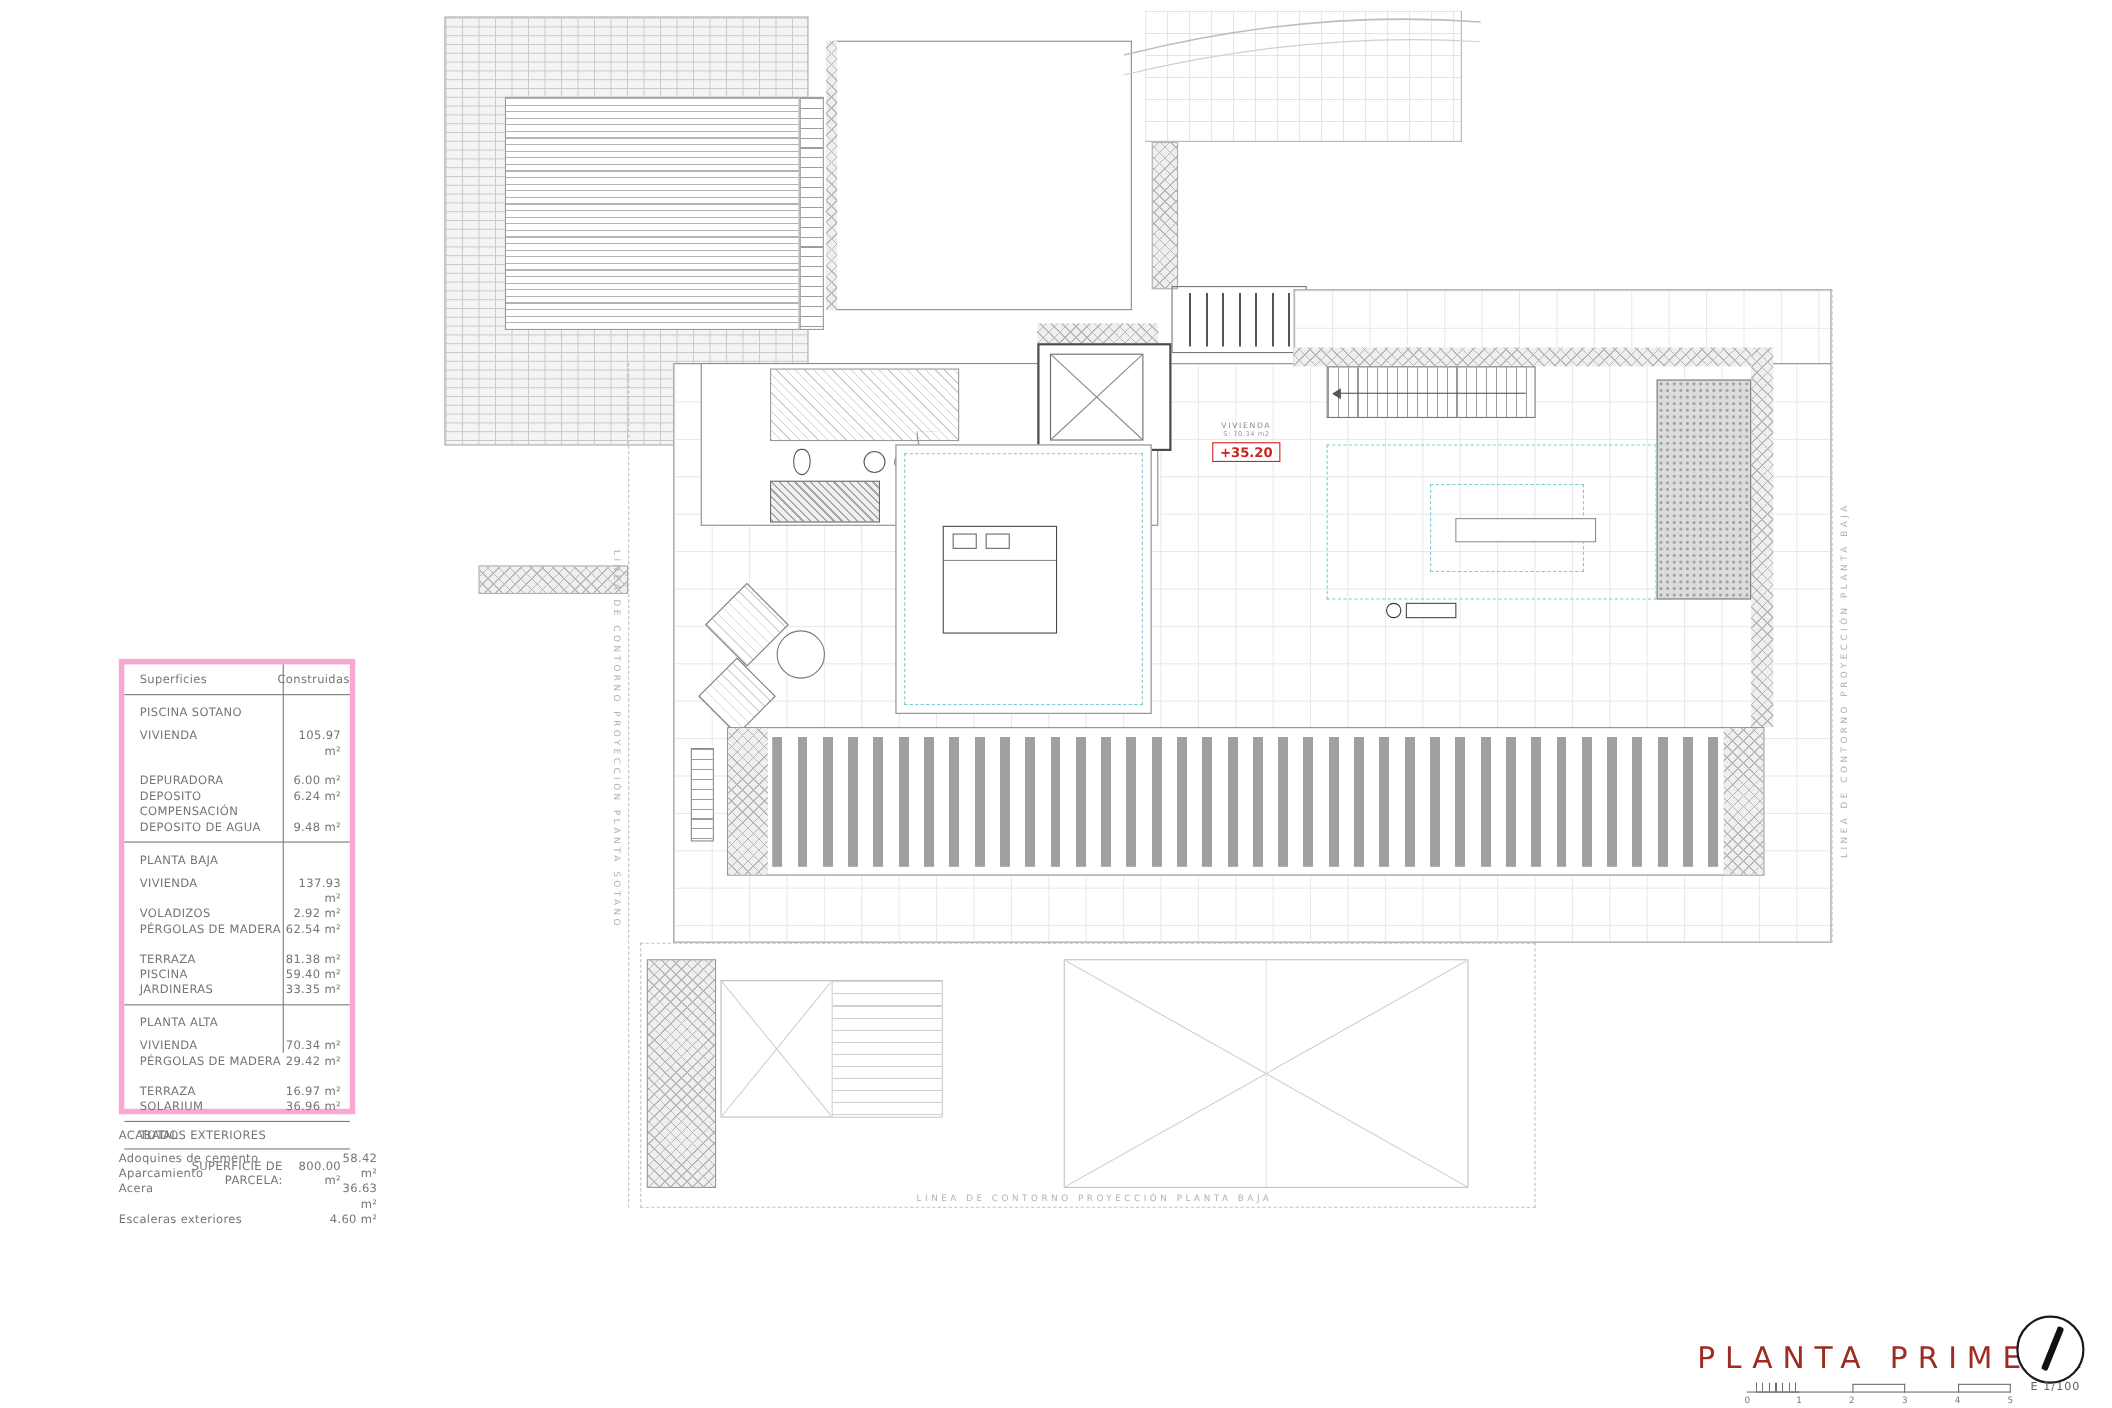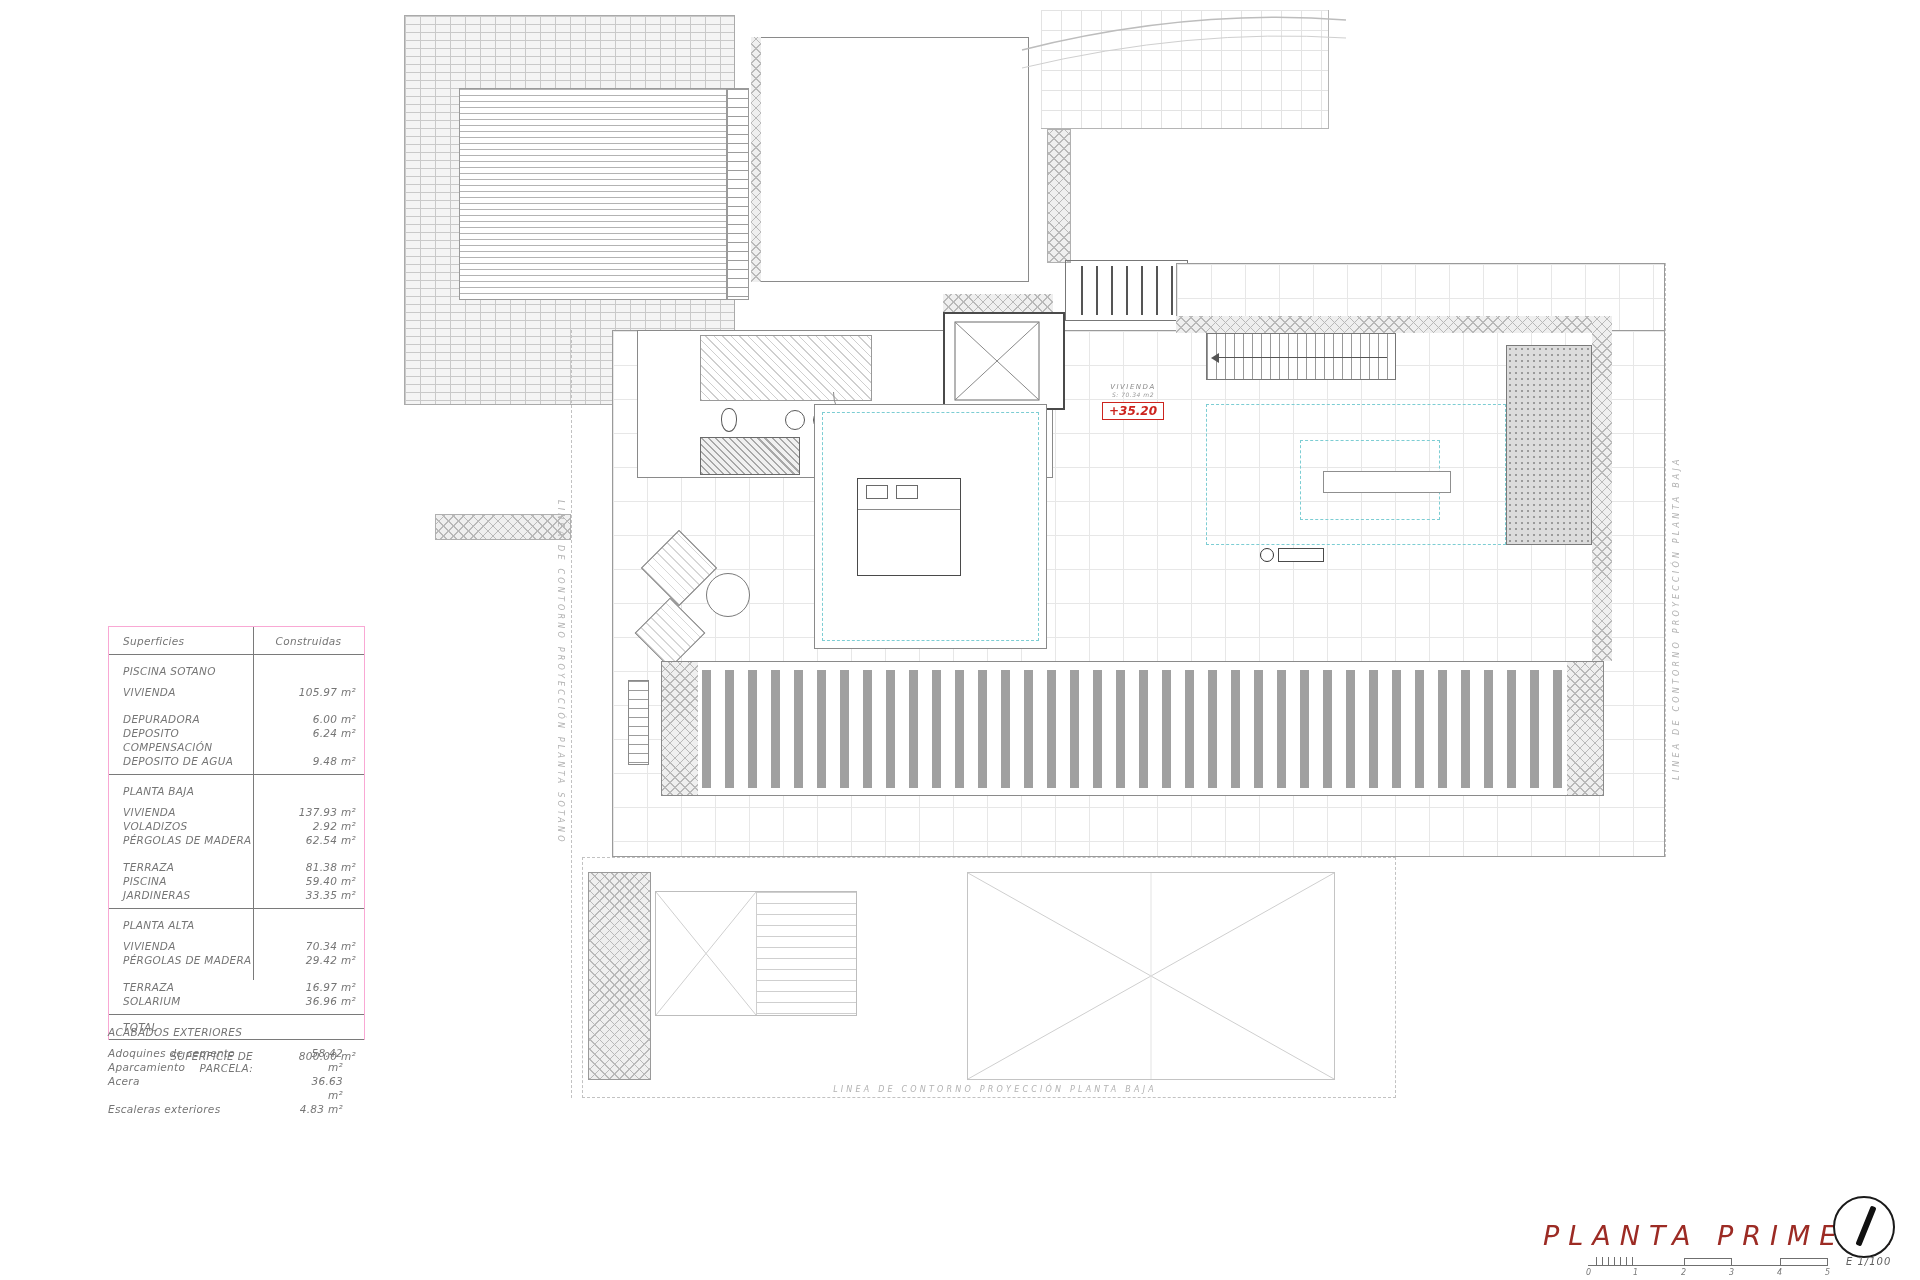--- a/index.html
+++ b/index.html
@@ -1,19 +1,19 @@
 <!DOCTYPE html>
 <html><head>
 <meta charset="utf-8">
 <style>
   * { margin:0; padding:0; box-sizing:border-box; }
   html,body { width:1920px; height:1280px; background:#fff; overflow:hidden;
               font-family:"DejaVu Sans", sans-serif; }
   .abs { position:absolute; }
-  #canvas { position:relative; width:1920px; height:1280px; background:#fff;font-style:italic; }
+  #canvas { position:relative; width:1920px; height:1280px; background:#fff; }
 
   
   .tiles   { background-image:linear-gradient(#e7e7e7 1px, transparent 1px),
              linear-gradient(90deg,#e7e7e7 1px, transparent 1px);
              background-size:34px 34px; background-color:#fff; }
   .tiles-sm{ background-image:linear-gradient(#e3e3e3 1px, transparent 1px),
              linear-gradient(90deg,#e3e3e3 1px, transparent 1px);
              background-size:20px 20px; background-color:#fff; }
   .bricks  { background-image:linear-gradient(#c9c9c9 1px, transparent 1px),
              linear-gradient(90deg,#c9c9c9 1px, transparent 1px);
@@ -29,22 +29,22 @@
              background-color:#fff; }
   .slats-v { background-image:repeating-linear-gradient(90deg,#a0a0a0 0 9px,#fff 9px 23px); }
   .stairlines-v { background-image:repeating-linear-gradient(90deg,#9a9a9a 0 1px, transparent 1px 9px); background-color:#fff; }
   .stairbars-v  { background-image:repeating-linear-gradient(90deg,#555 0 2px, transparent 2px 15px); background-color:#fff; }
   .hatch45 { background-image:repeating-linear-gradient(45deg,#cfcfcf 0 1px, transparent 1px 6px); background-color:#fff; }
   .hatch-d { background-image:repeating-linear-gradient(45deg,#a8a8a8 0 1.5px, transparent 1.5px 5px); background-color:#f0f0f0; }
   .dash-gray { border:1px dashed #c2c2c2; }
   .dash-cyan { border:1px dashed #7ccdd3; }
 
   
-  #areas-table { left:108px; top:626px; width:257px; height:414px;
-                 border:1px solid #f9a8d4; font-size:10.5px; color:#757575;
+  #areas-table { left:108px; top:599px; width:215px; height:414px;
+                 border:5px solid #f9a8d4; font-size:10.5px; color:#757575;
                  letter-spacing:.3px; }
   #areas-table .coldiv { position:absolute; left:144px; top:0; height:353px; border-left:1px solid #7a7a7a; }
   .t-header { display:flex; height:28px; align-items:center; border-bottom:1px solid #7a7a7a; }
   .t-header .hl { width:144px; padding-left:14px; }
   .t-header .hr { flex:1; text-align:center; }
   .t-sec { padding:8px 0 6px 0; border-bottom:1px solid #7a7a7a; }
   .t-sec .sec-h { padding:2px 0 8px 14px; }
   .t-row { display:flex; line-height:14px; }
   .t-row .rl { width:144px; padding-left:14px; }
   .t-row .rv { flex:1; text-align:right; padding-right:8px; }
@@ -284,21 +284,21 @@
     <div class="t-row">
       <span class="rl">Adoquines de cemento Aparcamiento</span>
       <span class="rv">58.42 m²</span>
     </div>
     <div class="t-row">
       <span class="rl">Acera</span>
       <span class="rv">36.63 m²</span>
     </div>
     <div class="t-row">
       <span class="rl">Escaleras exteriores</span>
-      <span class="rv">4.83 m²</span>
+      <span class="rv">4.60 m²</span>
     </div>
   </div>
 
   <div>
     <div class="abs" id="plan-title">PLANTA PRIMERA</div>
     <div class="abs" id="north">
       <div class="needle"></div>
     </div>
     <div class="abs" id="scalebar">
       <div class="baseline"></div>

